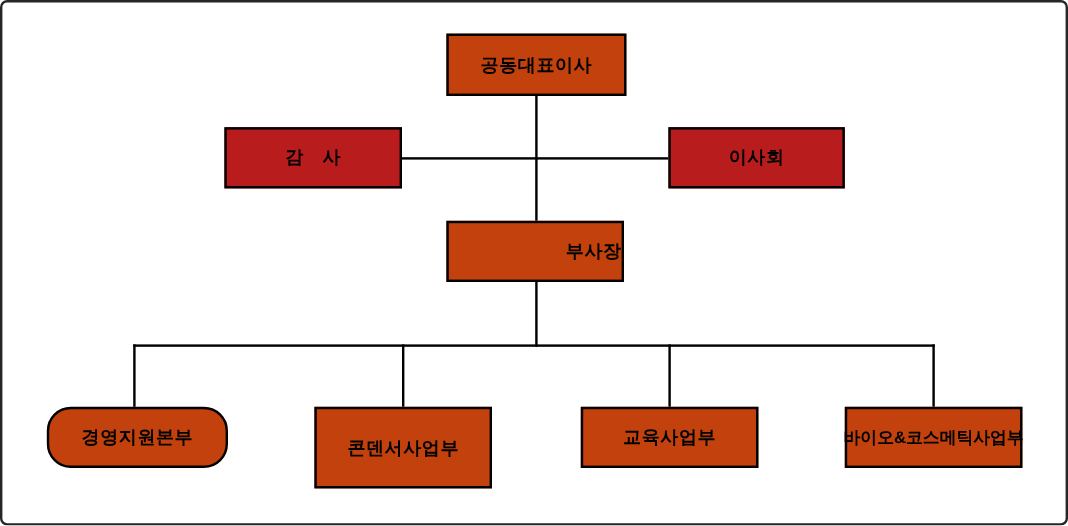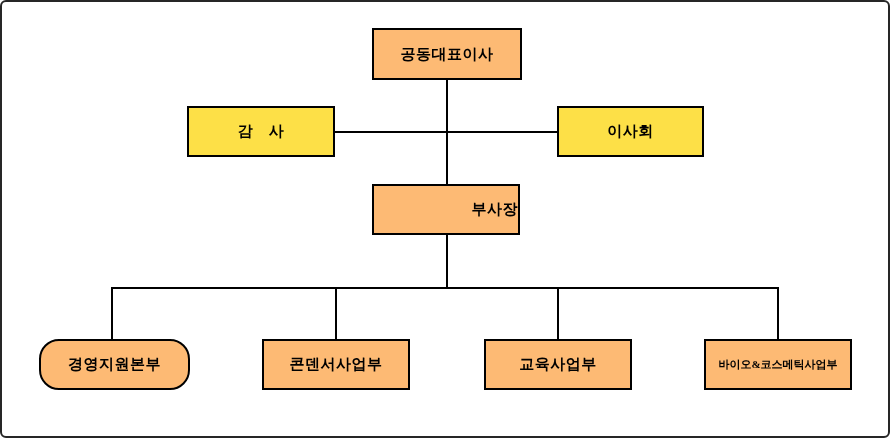--- a/index.html
+++ b/index.html
@@ -28,37 +28,36 @@
     text-align: center;
   }
   .node .label {
     font-size: 15px;
     font-weight: bold;
     color: #000000;
     letter-spacing: 0.5px;
     white-space: nowrap;
   }
   .node.small .label {
-    font-size: 11px;
+    font-size: 14px;
     letter-spacing: 0;
-    font-family: Liberation Serif, serif;
   }
-  .node.blue   { background: #fdba74; }
-  .node.orange { background: #fde047; }
+  .node.blue   { background: #c2410c; }
+  .node.orange { background: #b91c1c; }
   .line {
     position: absolute;
     background: #000000;
   }
   
   .n-ceo   { left: 370px; top: 26px;  width: 150px; height: 52px; }
   .n-aud   { left: 185px; top: 104px; width: 148px; height: 51px; }
   .n-board { left: 555px; top: 104px; width: 147px; height: 51px; text-align: center; }
   .n-vp    { left: 370px; top: 182px; width: 148px; height: 51px; justify-content: flex-end; }
   .n-d1    { left: 37px;  top: 337px; width: 151px; height: 51px; border-radius: 20px; }
-  .n-d2    { left: 260px; top: 337px; width: 148px; height: 51px; }
+  .n-d2    { left: 260px; top: 337px; width: 148px; height: 68px; }
   .n-d3    { left: 482px; top: 337px; width: 148px; height: 51px; }
   .n-d4    { left: 702px; top: 337px; width: 148px; height: 51px; }
   
   .l-v-ceo-vp   { left: 444px; top: 78px;  width: 2px;   height: 104px; }
   .l-h-aud-board{ left: 333px; top: 129px; width: 222px; height: 2px; }
   .l-v-vp-bus   { left: 444px; top: 233px; width: 2px;   height: 54px; }
   .l-h-bus      { left: 109px; top: 285px; width: 668px; height: 2px; }
   .l-v-d1       { left: 109px; top: 285px; width: 2px;   height: 52px; }
   .l-v-d2       { left: 333px; top: 285px; width: 2px;   height: 52px; }
   .l-v-d3       { left: 555px; top: 285px; width: 2px;   height: 52px; }

